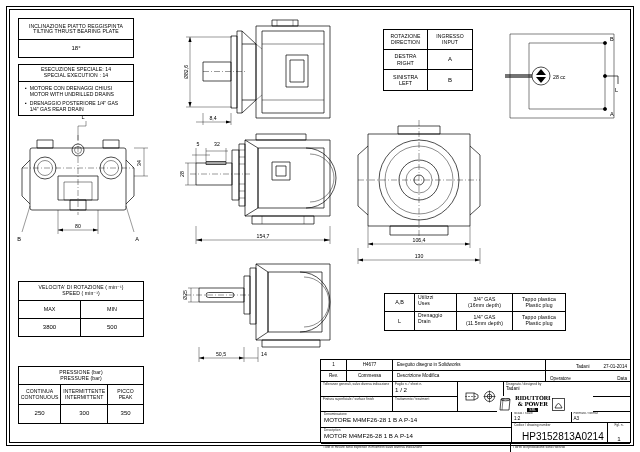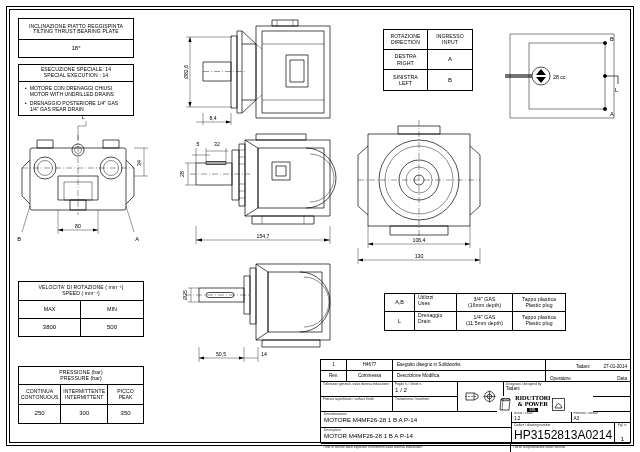--- a/index.html
+++ b/index.html
@@ -69,21 +69,21 @@
   #titleBlock{position:absolute;left:320px;top:359px;width:311px;height:84px;
               border:0.9px solid #000;box-sizing:border-box;background:#fff;}
   .tbrow{display:flex;box-sizing:border-box;border-bottom:0.8px solid #000;}
   .tbc{box-sizing:border-box;border-right:0.8px solid #000;position:relative;
        padding:0.5px 2px;overflow:hidden;}
   .tbc:last-child{border-right:none;}
   .lbl{font-size:3.2px;line-height:1.15;color:#222;display:block;
        letter-spacing:.05px;}
   .fld{font-size:6.2px;line-height:1.15;display:block;}
   .fldS{font-size:4.6px;line-height:1.15;display:block;}
-  .fldB{font-size:12px;line-height:1.2;display:block;}
+  .fldB{font-size:10px;line-height:1.2;display:block;margin-left:8px;}
 
   
   #revRow1{height:11px;}
   #revRow1 .c1{width:26px;display:flex;align-items:center;justify-content:center;}
   #revRow1 .c2{width:46px;display:flex;align-items:center;justify-content:center;}
   #revRow1 .c3{flex:1;display:flex;align-items:center;padding-left:4px;}
   #revRow1 .c4{width:84px;display:flex;align-items:flex-end;justify-content:flex-end;padding-right:3px;}
   #revRow2{height:11px;}
   #revRow2 .c1{width:26px;display:flex;align-items:center;justify-content:center;}
   #revRow2 .c2{width:46px;display:flex;align-items:center;justify-content:center;}

